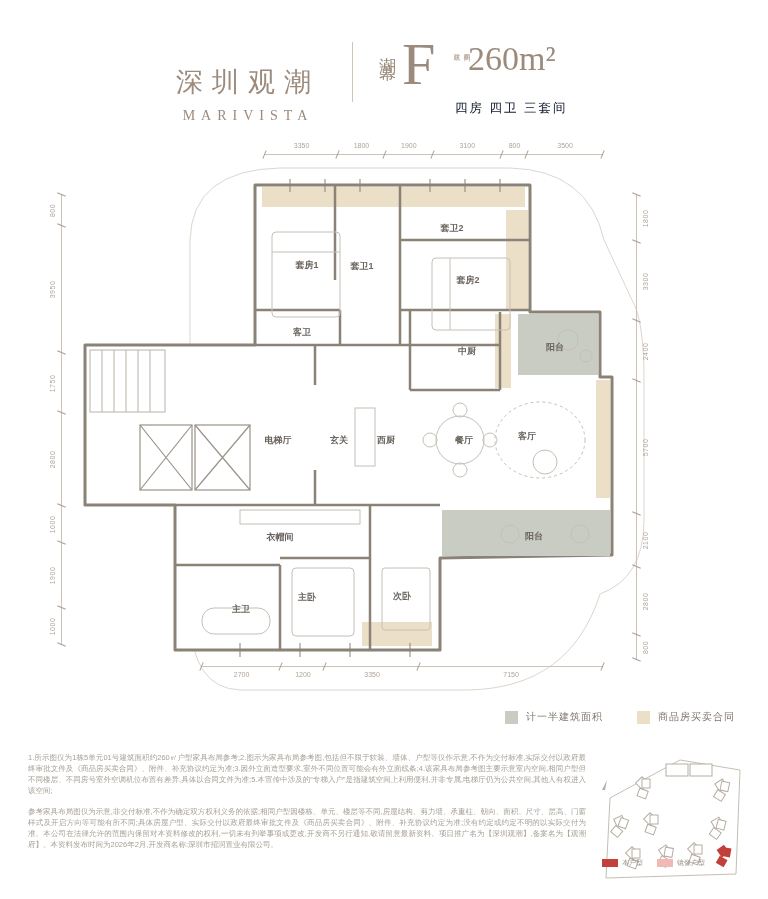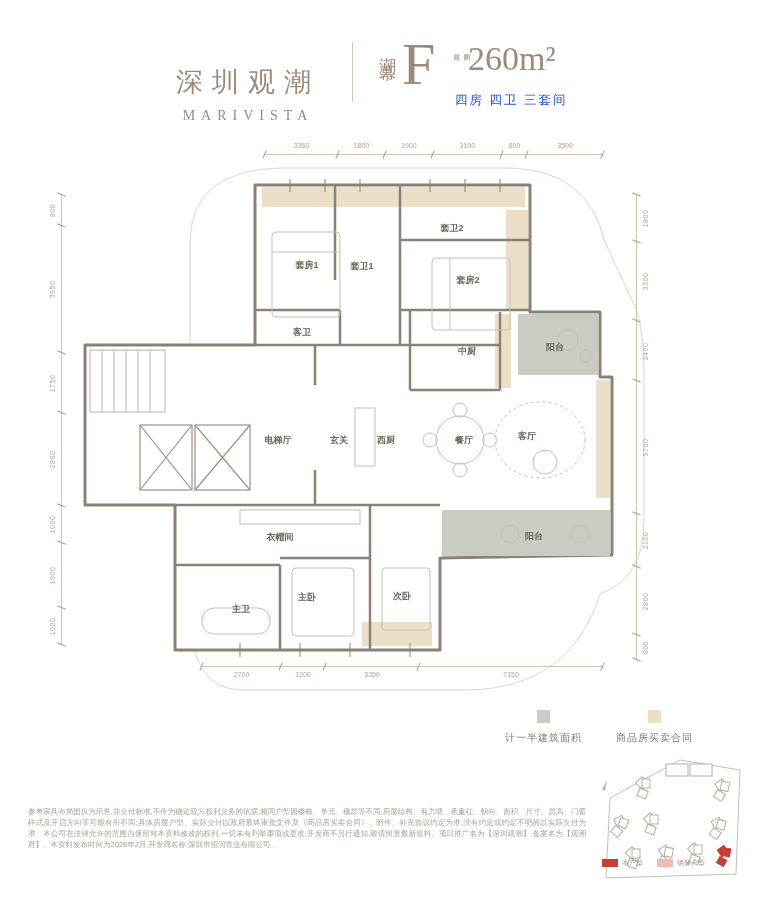--- a/index.html
+++ b/index.html
@@ -11,21 +11,21 @@
   .brand-en{font-family:"Liberation Serif",serif;font-size:14px;letter-spacing:6px;margin-top:8px;}
   .hdr-divider{position:absolute;left:352px;top:42px;width:1px;height:60px;background:#cfc5b9;}
   .series{position:absolute;left:376px;top:44px;writing-mode:vertical-rl;font-size:17px;
           letter-spacing:7px;color:#9c8b7c;font-family:"Liberation Serif",serif;}
   .unit-letter{position:absolute;left:402px;top:30px;font-family:"Liberation Serif",serif;
                font-size:60px;color:#9c8b7c;font-weight:400;}
   .area-mini{position:absolute;left:452px;top:48px;display:flex;gap:1px;color:#b4a698;}
   .area-mini div{writing-mode:vertical-rl;font-size:6.5px;letter-spacing:1px;}
   .area-big{position:absolute;left:468px;top:40px;font-family:"Liberation Serif",serif;
             font-size:34px;color:#9c8b7c;}
-  .layout-desc{position:absolute;left:455px;top:92px;font-size:12.5px;letter-spacing:2px;color:#1d4ed8;}
+  .layout-desc{position:absolute;left:455px;top:100px;font-size:12.5px;letter-spacing:2px;color:#0f172a;}
   
   .plan{position:absolute;left:40px;top:140px;width:640px;height:575px;}
   .plan svg{position:absolute;left:0;top:0;}
   
   .dim{position:absolute;color:#b1a496;font-size:7px;}
   .dim-h{display:flex;height:18px;}
   .dim-h::before{content:"";position:absolute;left:0;right:0;height:1px;background:#ccc3b6;}
   .dim-top::before{top:12px;}
   .dim-bot::before{top:4px;}
   .dim-h .seg{position:relative;display:flex;justify-content:center;}
@@ -46,21 +46,21 @@
   .dim-left .seg span{margin-right:9px;}
   .dim-right .seg span{margin-left:9px;}
   .dim-v .seg::before{content:"";position:absolute;top:-1px;width:9px;height:1px;background:#a99d8d;transform:rotate(22deg);}
   .dim-left .seg::before{left:9px;}
   .dim-right .seg::before{left:0px;}
   .dim-v::after{content:"";position:absolute;bottom:0;width:9px;height:1px;background:#a99d8d;transform:rotate(22deg);}
   .dim-left::after{left:9px;}
   .dim-right::after{left:0px;}
   
   .area-legend{position:absolute;left:505px;top:710px;display:flex;gap:34px;align-items:center;}
-  .area-legend .item{display:flex;align-items:center;gap:8px;flex-direction:column;}
+  .area-legend .item{display:flex;align-items:center;gap:8px;}
   .area-legend .sw{width:13px;height:13px;}
   .area-legend .lbl{font-size:10px;color:#7f776d;letter-spacing:1px;}
   
   .note{position:absolute;left:28px;width:558px;color:#a8a096;}
   .note-title{font-size:8px;color:#948c82;margin-bottom:4px;}
   .note-body{font-size:7.5px;line-height:11px;text-align:justify;}
   .note-special{top:752px;}
   .note-tips{top:806px;}
   
   .siteplan{position:absolute;left:580px;top:746px;width:180px;height:150px;}
@@ -259,20 +259,21 @@
     <span class="sw" style="background: rgb(201, 204, 195);"></span>
     <span class="lbl">计一半建筑面积</span>
   </div>
   <div class="item">
     <span class="sw" style="background: rgb(236, 223, 199);"></span>
     <span class="lbl">商品房买卖合同</span>
   </div>
 </div>
 
 <div class="note note-special">
+  <div class="note-body">1.所示图仅为1栋5单元01号建筑面积约260㎡户型家具布局参考;2.图示为家具布局参考图,包括但不限于软装、墙体、户型等仅作示意,不作为交付标准,实际交付以政府最终审批文件及《商品房买卖合同》、附件、补充协议约定为准;3.因外立面造型要求,室外不同位置可能会有外立面线条;4.该家具布局参考图主要示意室内空间,相同户型但不同楼层、不同房号室外空调机位布置有差异,具体以合同文件为准;5.本宣传中涉及的“专梯入户”是指建筑空间上利用便利,并非专属,电梯厅仍为公共空间,其他人有权进入该空间;</div>
 </div>
 <div class="note note-tips">
   <div class="note-body">参考家具布局图仅为示意,非交付标准,不作为确定双方权利义务的依据;相同户型因楼栋、单元、楼层等不同,房屋结构、剪力墙、承重柱、朝向、面积、尺寸、层高、门窗样式及开启方向等可能有所不同;具体房屋户型、实际交付以政府最终审批文件及《商品房买卖合同》、附件、补充协议约定为准;没有约定或约定不明的以实际交付为准。本公司在法律允许的范围内保留对本资料修改的权利,一切未有列举事项或更改,开发商不另行通知,敬请留意最新资料。项目推广名为【深圳观潮】,备案名为【观潮府】。本资料发布时间为2026年2月,开发商名称:深圳市招润置业有限公司。</div>
 </div>
 
 <div class="siteplan">
   <svg width="180" height="150" viewBox="0 0 180 150">
     <defs>
       <g id="bldg">
         <rect x="-8" y="-8" width="9" height="9" transform="rotate(45)"></rect>

